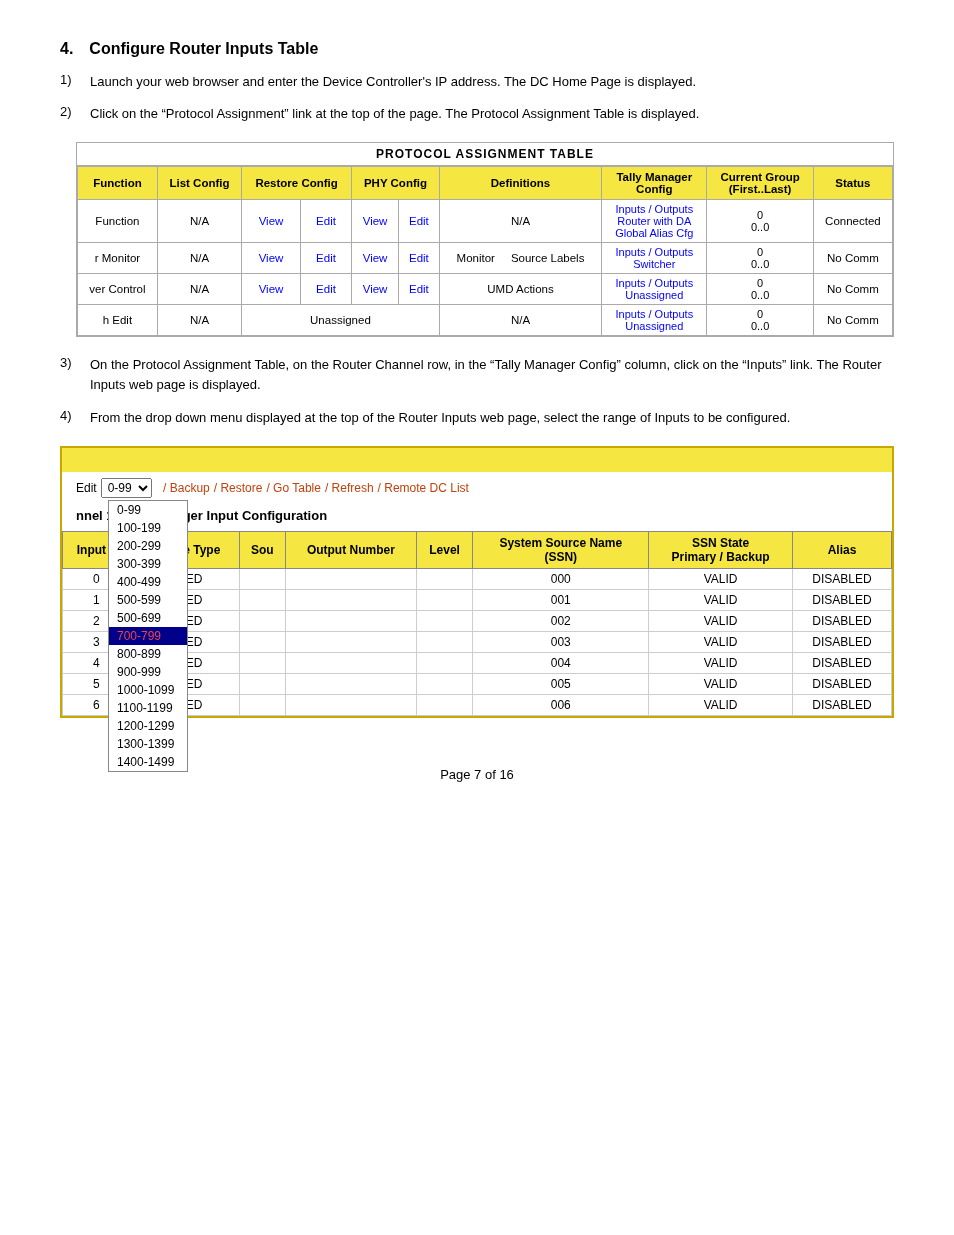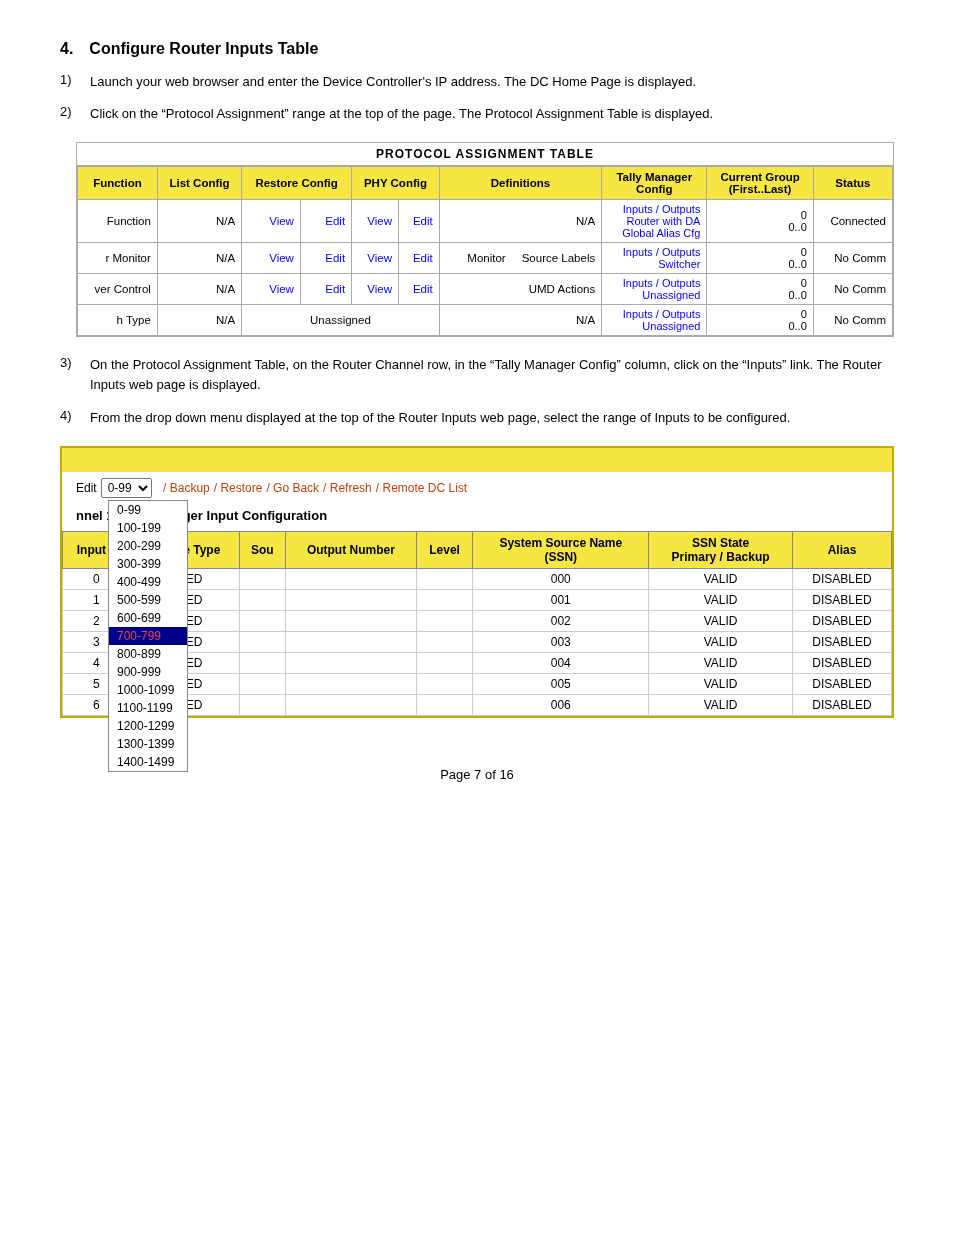--- a/index.html
+++ b/index.html
@@ -34,21 +34,21 @@
     .proto-table th {
       background: #f5e642;
       border: 1px solid #aaa;
       padding: 4px 6px;
       text-align: center;
       font-weight: bold;
     }
     .proto-table td {
       border: 1px solid #aaa;
       padding: 3px 6px;
-      text-align: right;
+      text-align: center;
       vertical-align: middle;
     }
     .proto-table a, .proto-table .link {
       color: #00f;
       text-decoration: none;
     }
     .proto-table .tally-cell {
       color: #00f;
       font-size: 11px;
     }
@@ -157,21 +157,21 @@
   <span style="font-size:16px; font-weight:bold;">Configure Router Inputs Table</span>
 </div>
 
 <ol class="steps">
   <li>
     <span class="step-num">1)</span>
     <span class="step-content">Launch your web browser and enter the Device Controller's IP address. The DC Home Page is displayed.</span>
   </li>
   <li>
     <span class="step-num">2)</span>
-    <span class="step-content">Click on the “Protocol Assignment” range at the top of the page.  The Protocol Assignment Table is displayed.</span>
+    <span class="step-content">Click on the “Protocol Assignment” link at the top of the page.  The Protocol Assignment Table is displayed.</span>
   </li>
 </ol>
 
 <div class="proto-table-wrapper">
   <div class="proto-table-title">PROTOCOL ASSIGNMENT TABLE</div>
   <table class="proto-table">
     <thead>
       <tr>
         <th>Function</th>
         <th>List Config</th>
@@ -218,21 +218,21 @@
         <td><span class="link">Edit</span></td>
         <td><span class="link">View</span></td>
         <td><span class="link">Edit</span></td>
         <td>UMD Actions</td>
         <td class="tally-cell"><span class="link">Inputs</span> / <span class="link">Outputs</span><br>Unassigned</td>
         <td class="group-cell">0<br>0..0</td>
         <td>No Comm</td>
       </tr>
 
       <tr>
-        <td>h Type</td>
+        <td>h Edit</td>
         <td>N/A</td>
         <td colspan="4" style="text-align:center;">Unassigned</td>
         <td>N/A</td>
         <td class="tally-cell"><span class="link">Inputs</span> / <span class="link">Outputs</span><br>Unassigned</td>
         <td class="group-cell">0<br>0..0</td>
         <td>No Comm</td>
       </tr>
     </tbody>
   </table>
 </div>
@@ -256,34 +256,34 @@
       <option>0-99</option>
     </select>
 
     <div class="dropdown-overlay">
       <div>0-99</div>
       <div>100-199</div>
       <div>200-299</div>
       <div>300-399</div>
       <div>400-499</div>
       <div>500-599</div>
-      <div>600-699</div>
+      <div>500-699</div>
       <div class="selected">700-799</div>
       <div>800-899</div>
       <div>900-999</div>
       <div>1000-1099</div>
       <div>1100-1199</div>
       <div>1200-1299</div>
       <div>1300-1399</div>
       <div>1400-1499</div>
     </div>
     <span>&nbsp;</span>
     <a class="link">/ Backup</a>
     <a class="link">/ Restore</a>
-    <a class="link">/ Go Back</a>
+    <a class="link">/ Go Table</a>
     <a class="link">/ Refresh</a>
     <a class="link">/ Remote DC List</a>
   </div>
   <div class="router-subtitle">nnel 1 Tally Manager Input Configuration</div>
   <table class="router-table">
     <thead>
       <tr>
         <th>Input #</th>
         <th>Source Type</th>
         <th>Sou</th>

